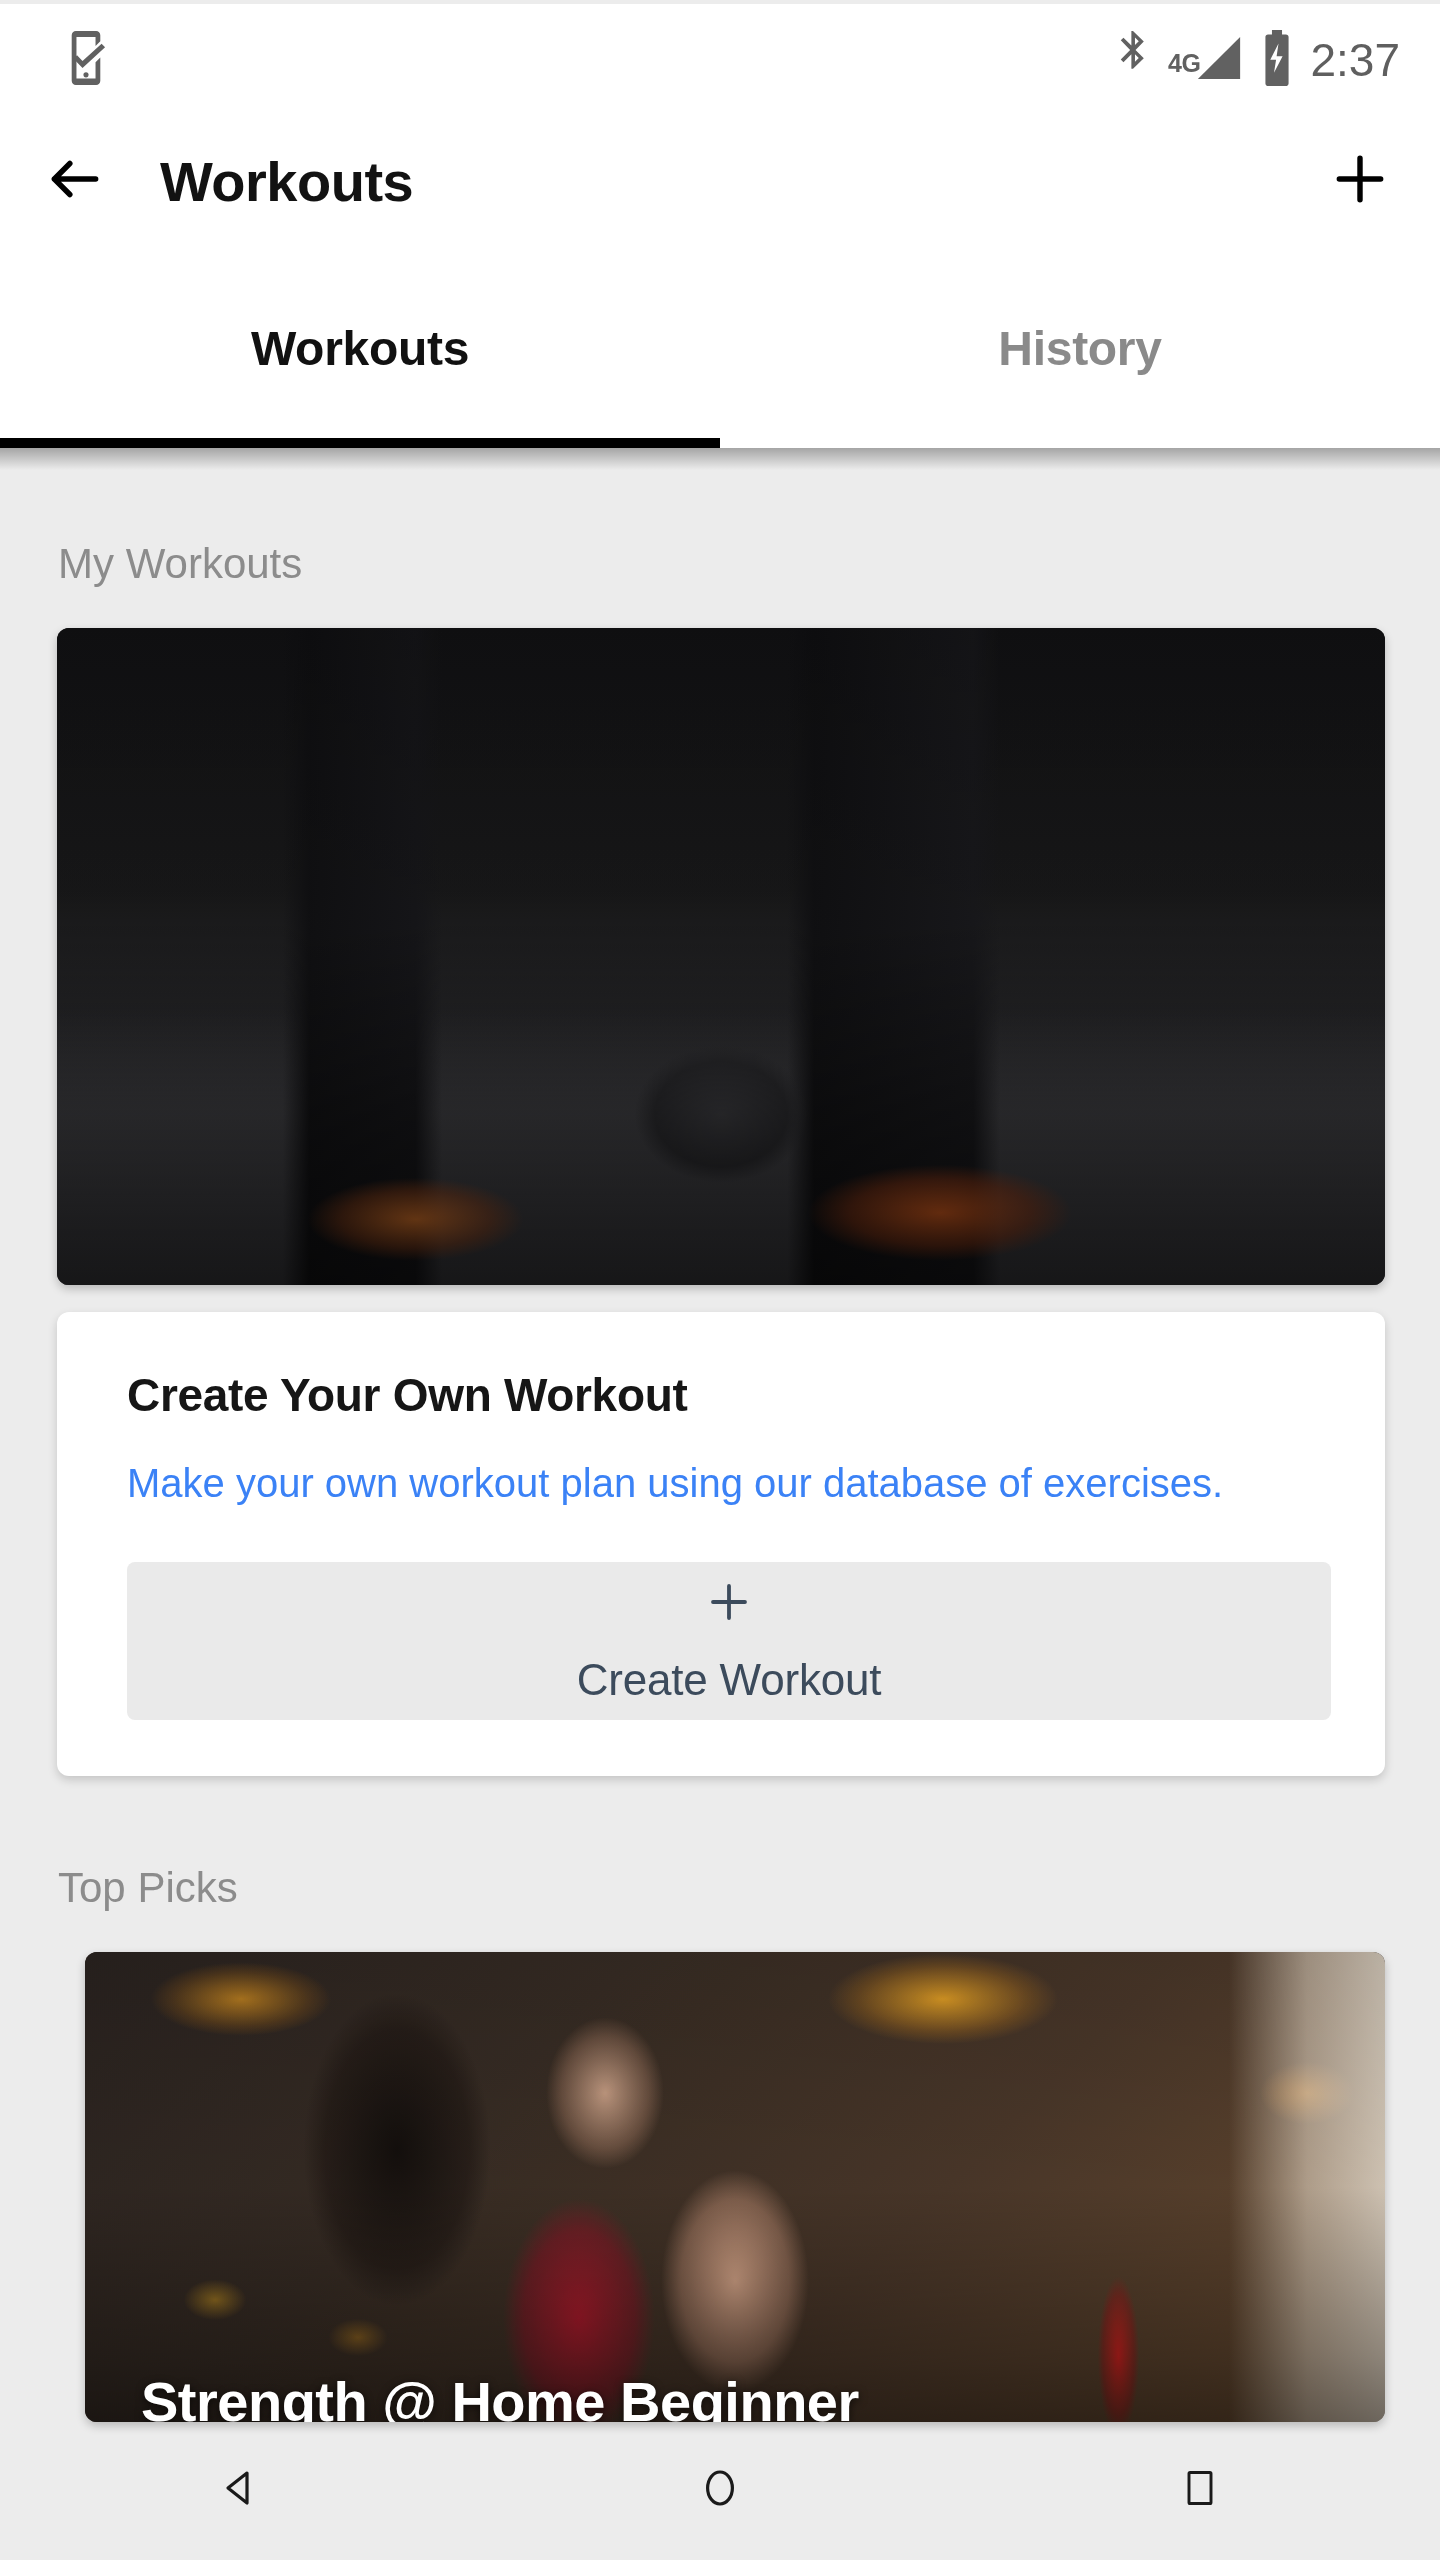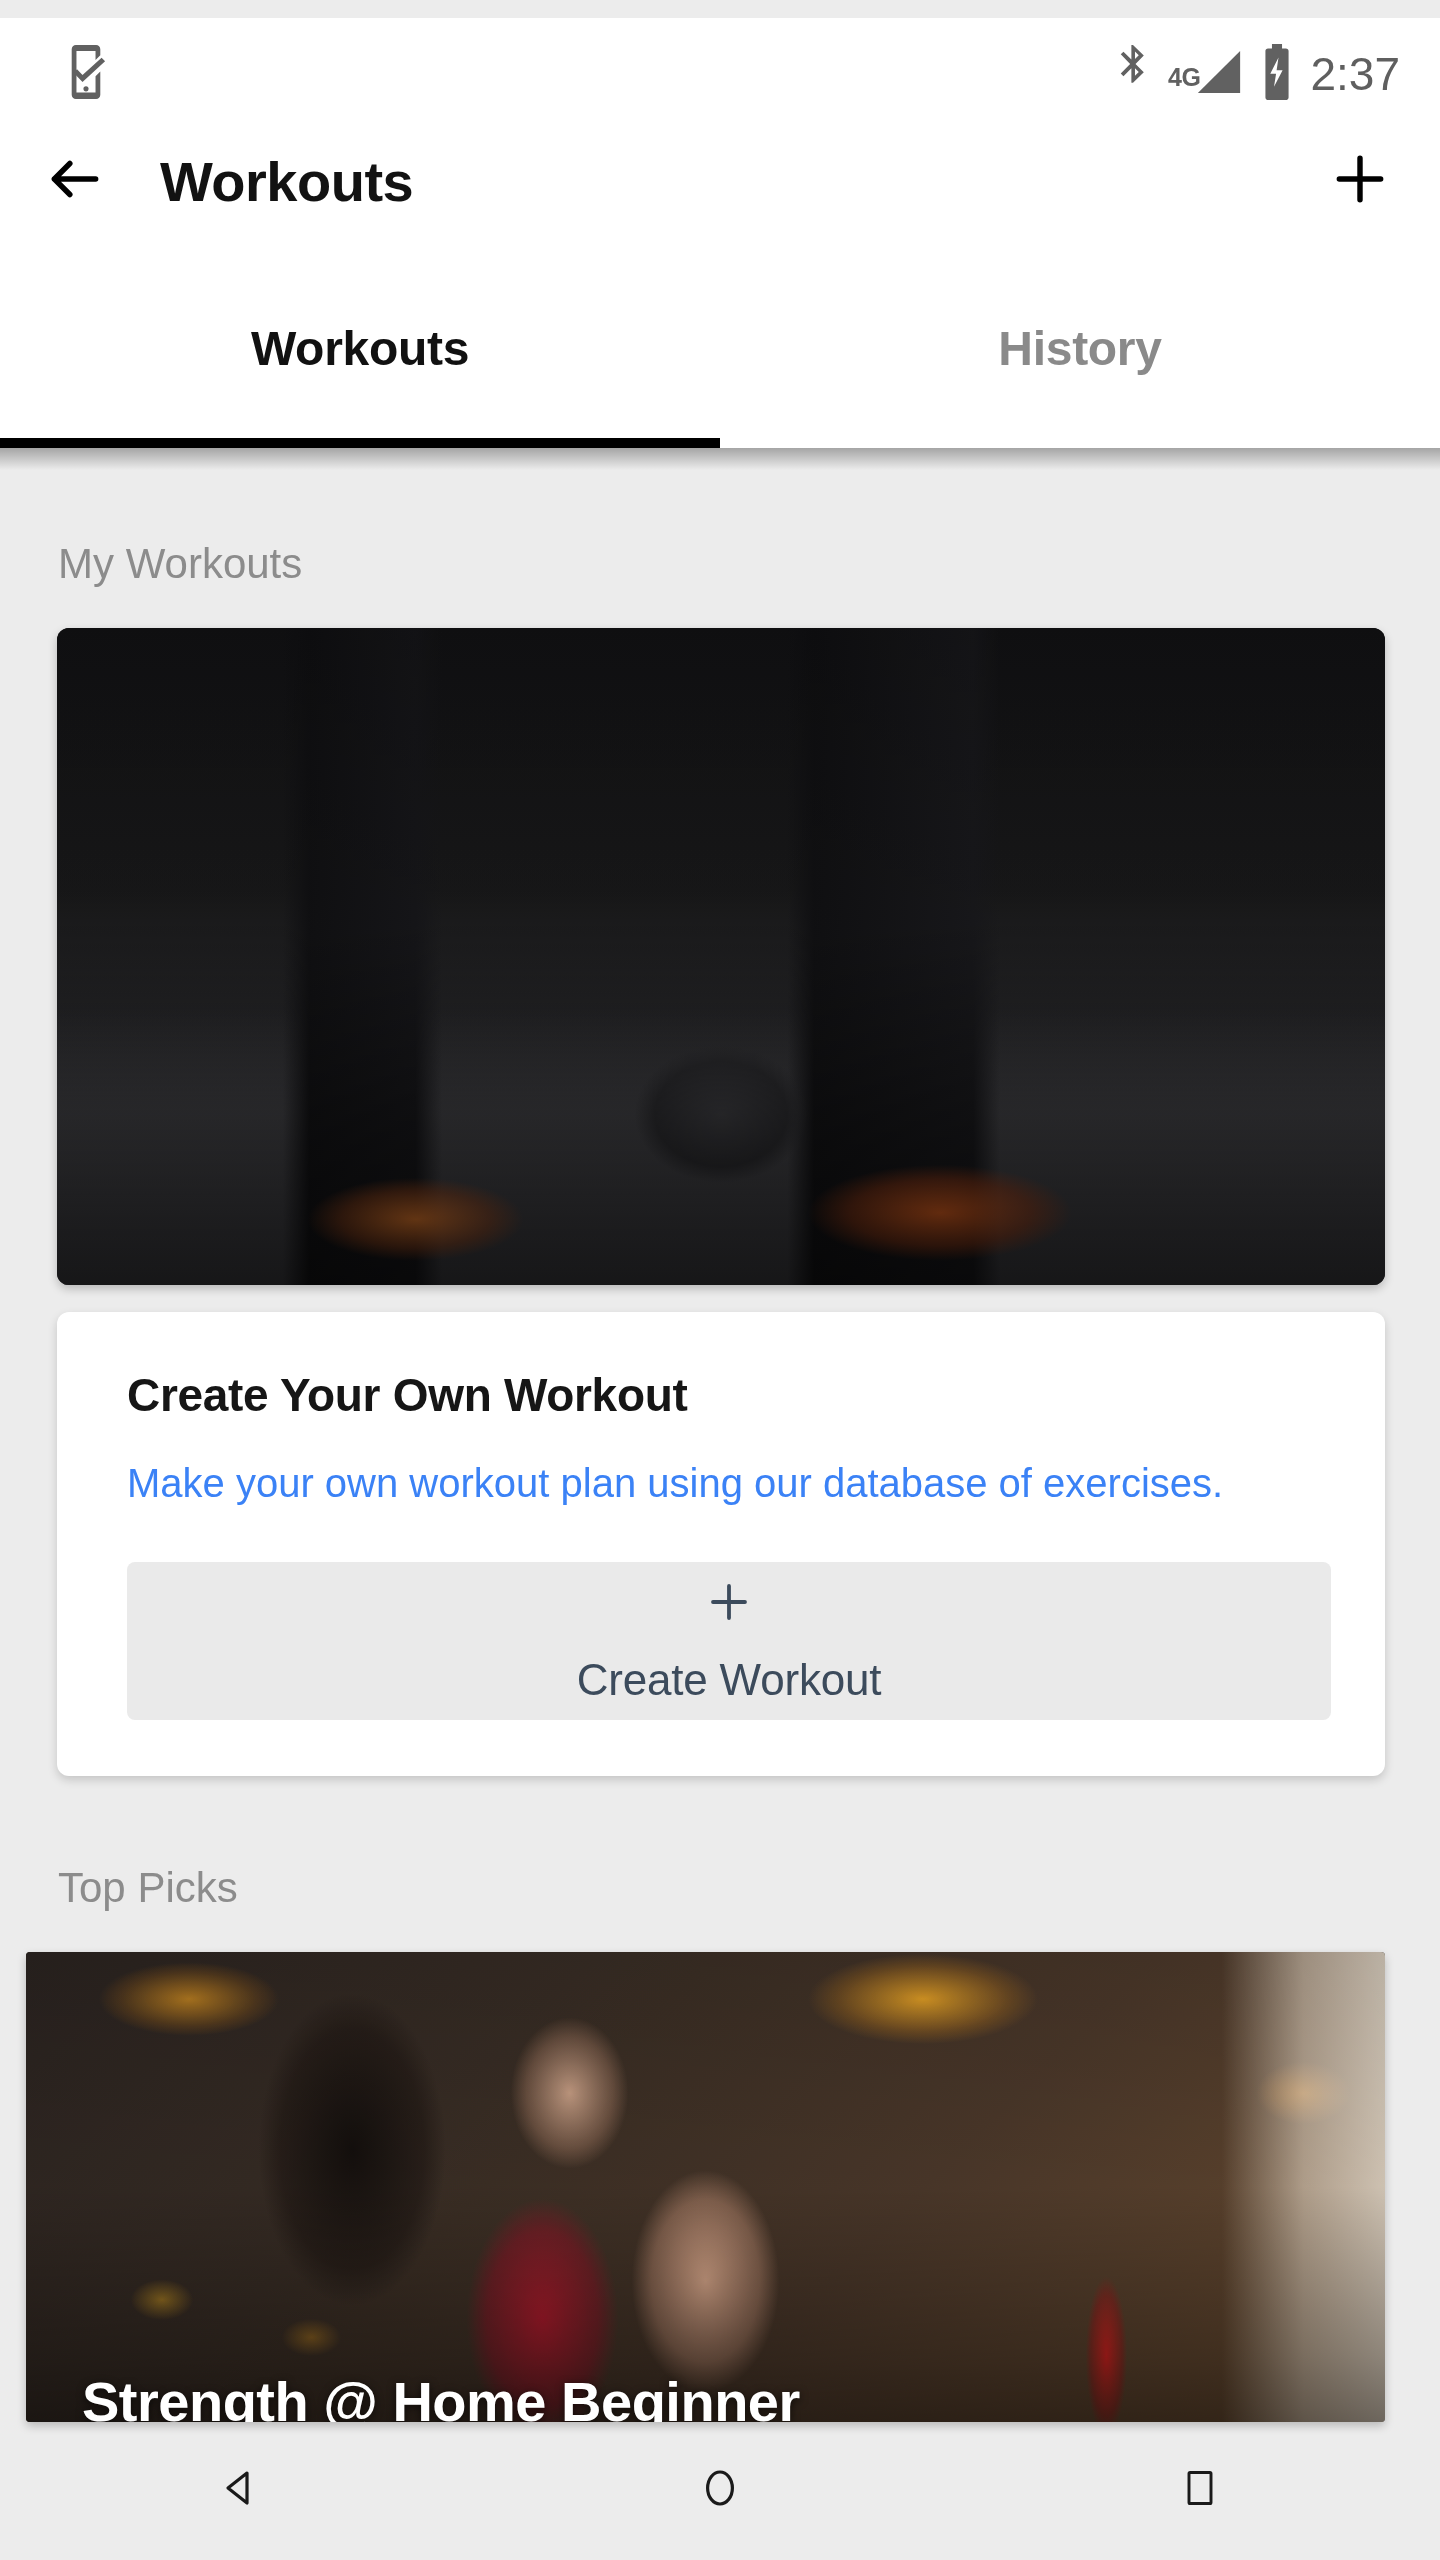--- a/index.html
+++ b/index.html
@@ -17,21 +17,21 @@
     position: relative;
     width: 1440px;
     height: 2560px;
     background: #ececec;
     overflow: hidden;
   }
 
   
   .status-bar {
     position: absolute;
-    top: 18px; left: 0;
+    top: 4px; left: 0;
     width: 1440px;
     height: 96px;
     background: #ffffff;
     display: flex;
     align-items: center;
     padding: 16px 40px 0 64px;
     z-index: 40;
   }
   .status-left { display: flex; align-items: center; gap: 14px; }
   .status-right {
@@ -257,23 +257,23 @@
   .create-btn-label {
     font-size: 44px;
     color: #3c4b5c;
     font-weight: 400;
     letter-spacing: -0.2px;
   }
 
   
   .pick-card {
     position: relative;
-    margin: 40px 55px 0 26px;
+    margin: 40px 55px 0 85px;
     height: 470px;
-    border-radius: 4px;
+    border-radius: 12px;
     overflow: hidden;
     box-shadow: 0 4px 10px rgba(0,0,0,0.22);
     cursor: pointer;
     background: #2b2522;
   }
   .pick-photo {
     position: absolute;
     inset: 0;
     background:
       

